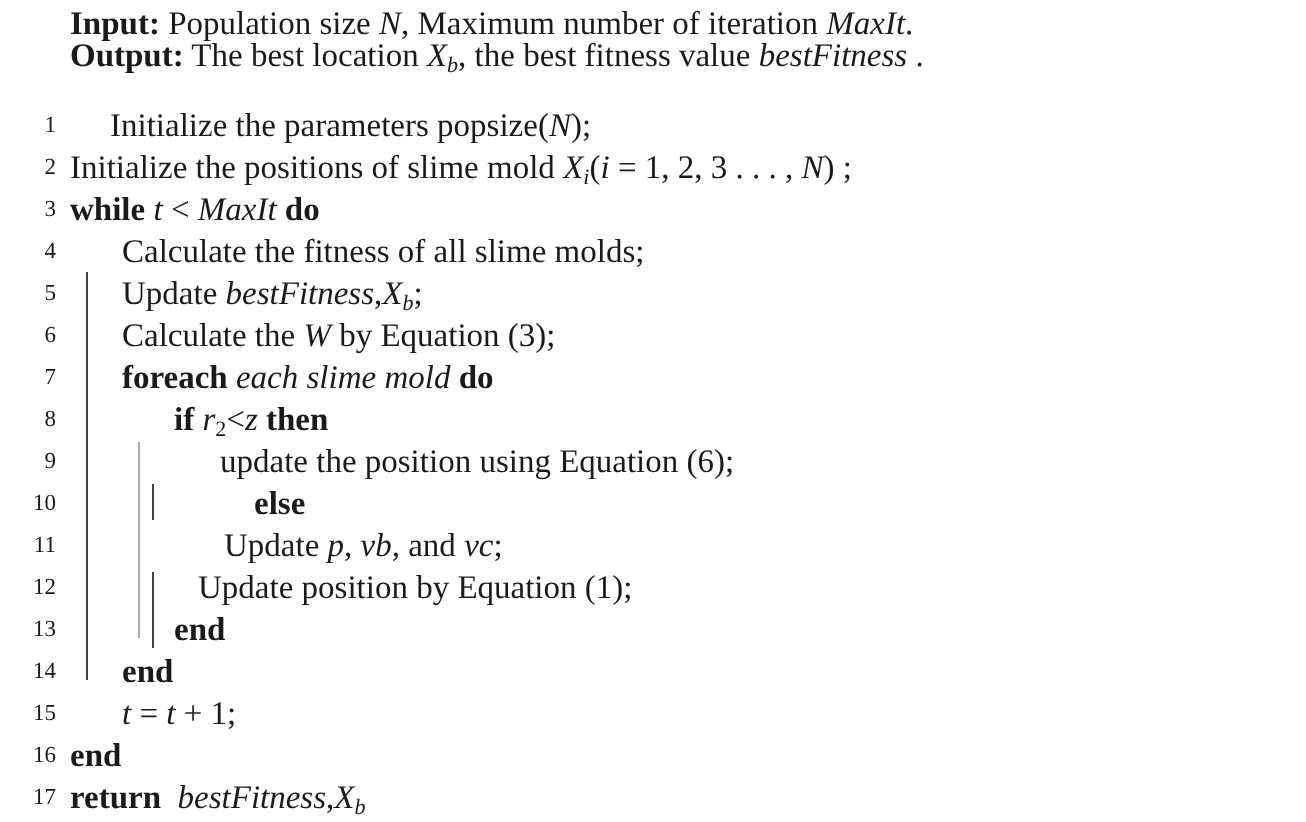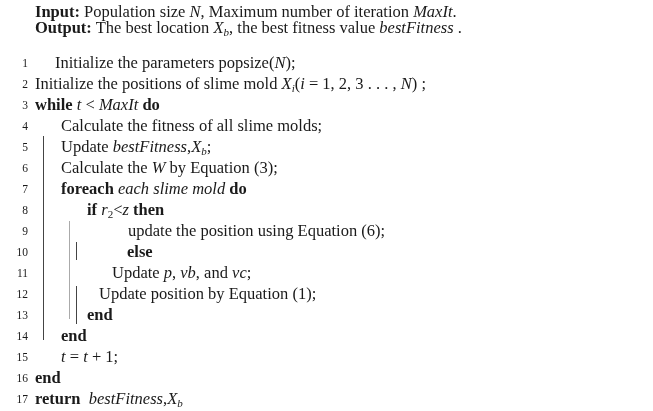--- a/index.html
+++ b/index.html
@@ -66,21 +66,21 @@
     <span class="txt" style="left:61px;text-align:right;"><b>foreach</b><i> each slime mold </i><b>do</b></span>
   </div>
 
   <div class="line" style="top:200px;">
     <span class="ln">8</span>
     <span class="txt" style="left:87px;"><b>if</b><i> r</i><sub>2</sub><span>&lt;</span><i>z</i><b> then</b></span>
   </div>
 
   <div class="line" style="top:221px;">
     <span class="ln">9</span>
-    <span class="txt" style="left:128px;"><span>update the position using Equation (6);</span></span>
+    <span class="txt" style="left:110px;"><span>update the position using Equation (6);</span></span>
   </div>
 
   <div class="line" style="top:242px;">
     <span class="ln">10</span>
     <span class="txt" style="left:87px;margin-left:40px;"><b>else</b></span>
   </div>
 
   <div class="line" style="top:263px;">
     <span class="ln">11</span>
     <span class="txt" style="left:112px;"><span>Update </span><i>p</i><span>, </span><i>vb</i><span>, and </span><i>vc</i><span>;</span></span>

